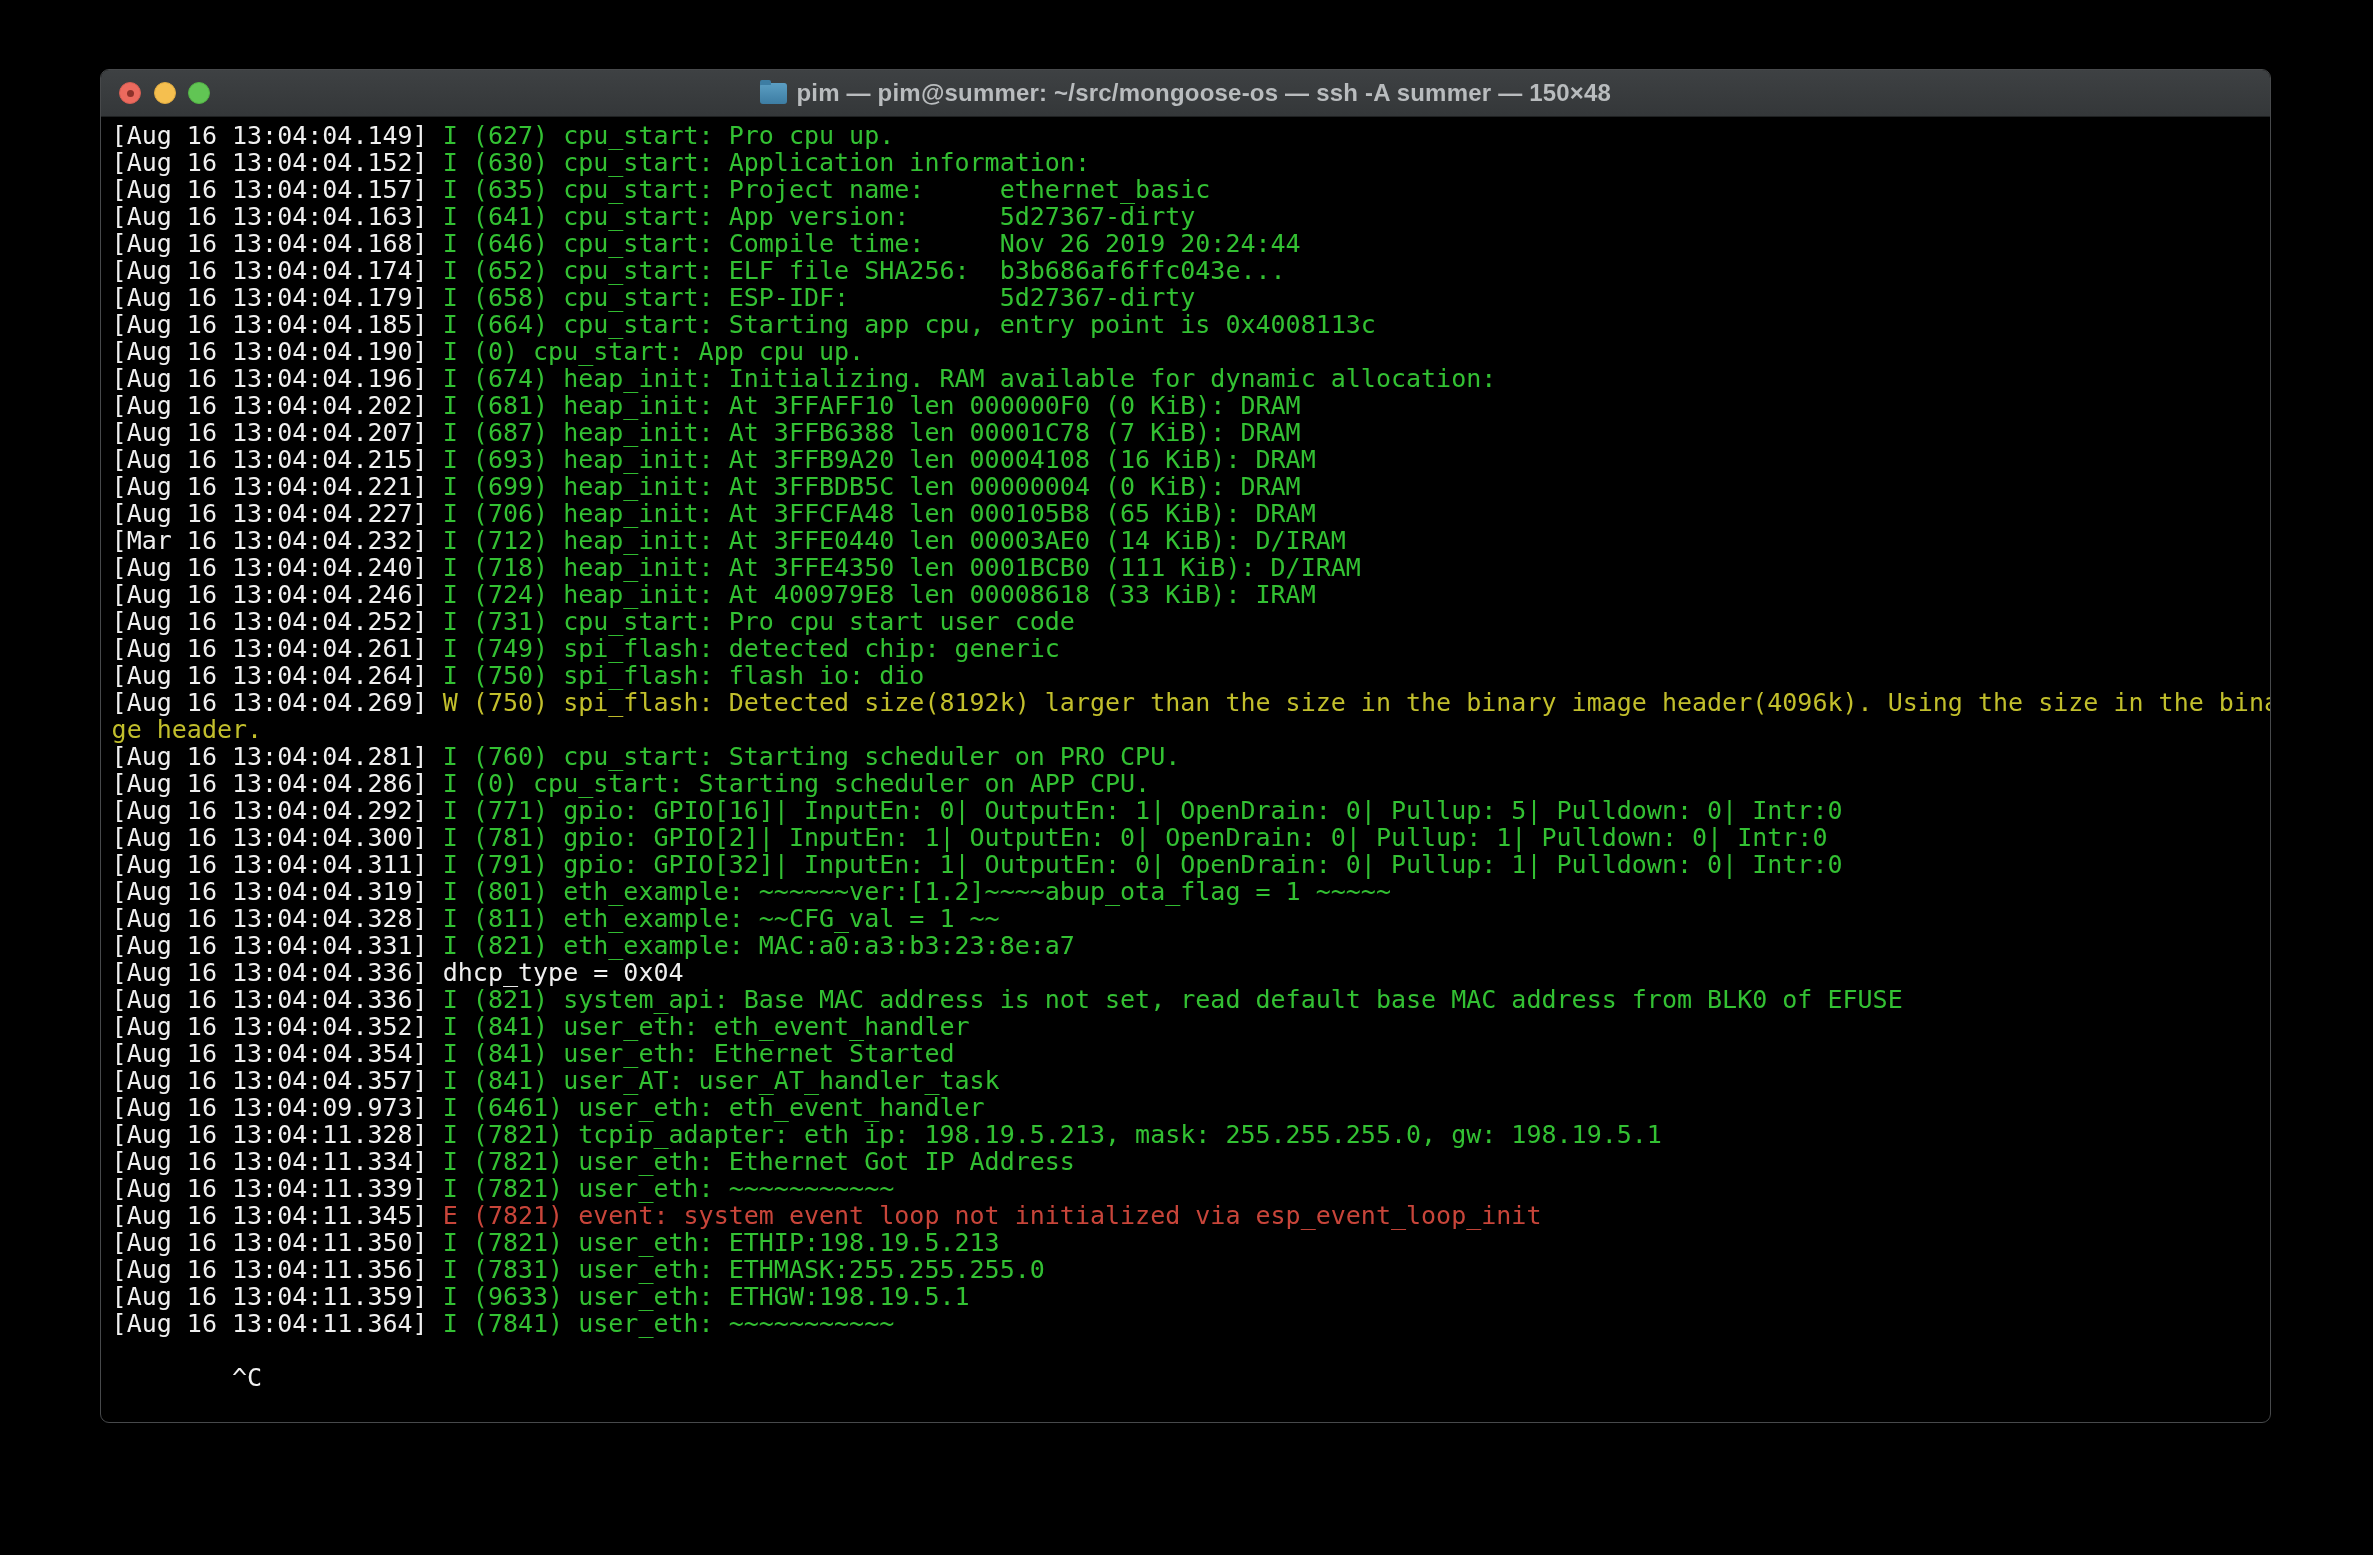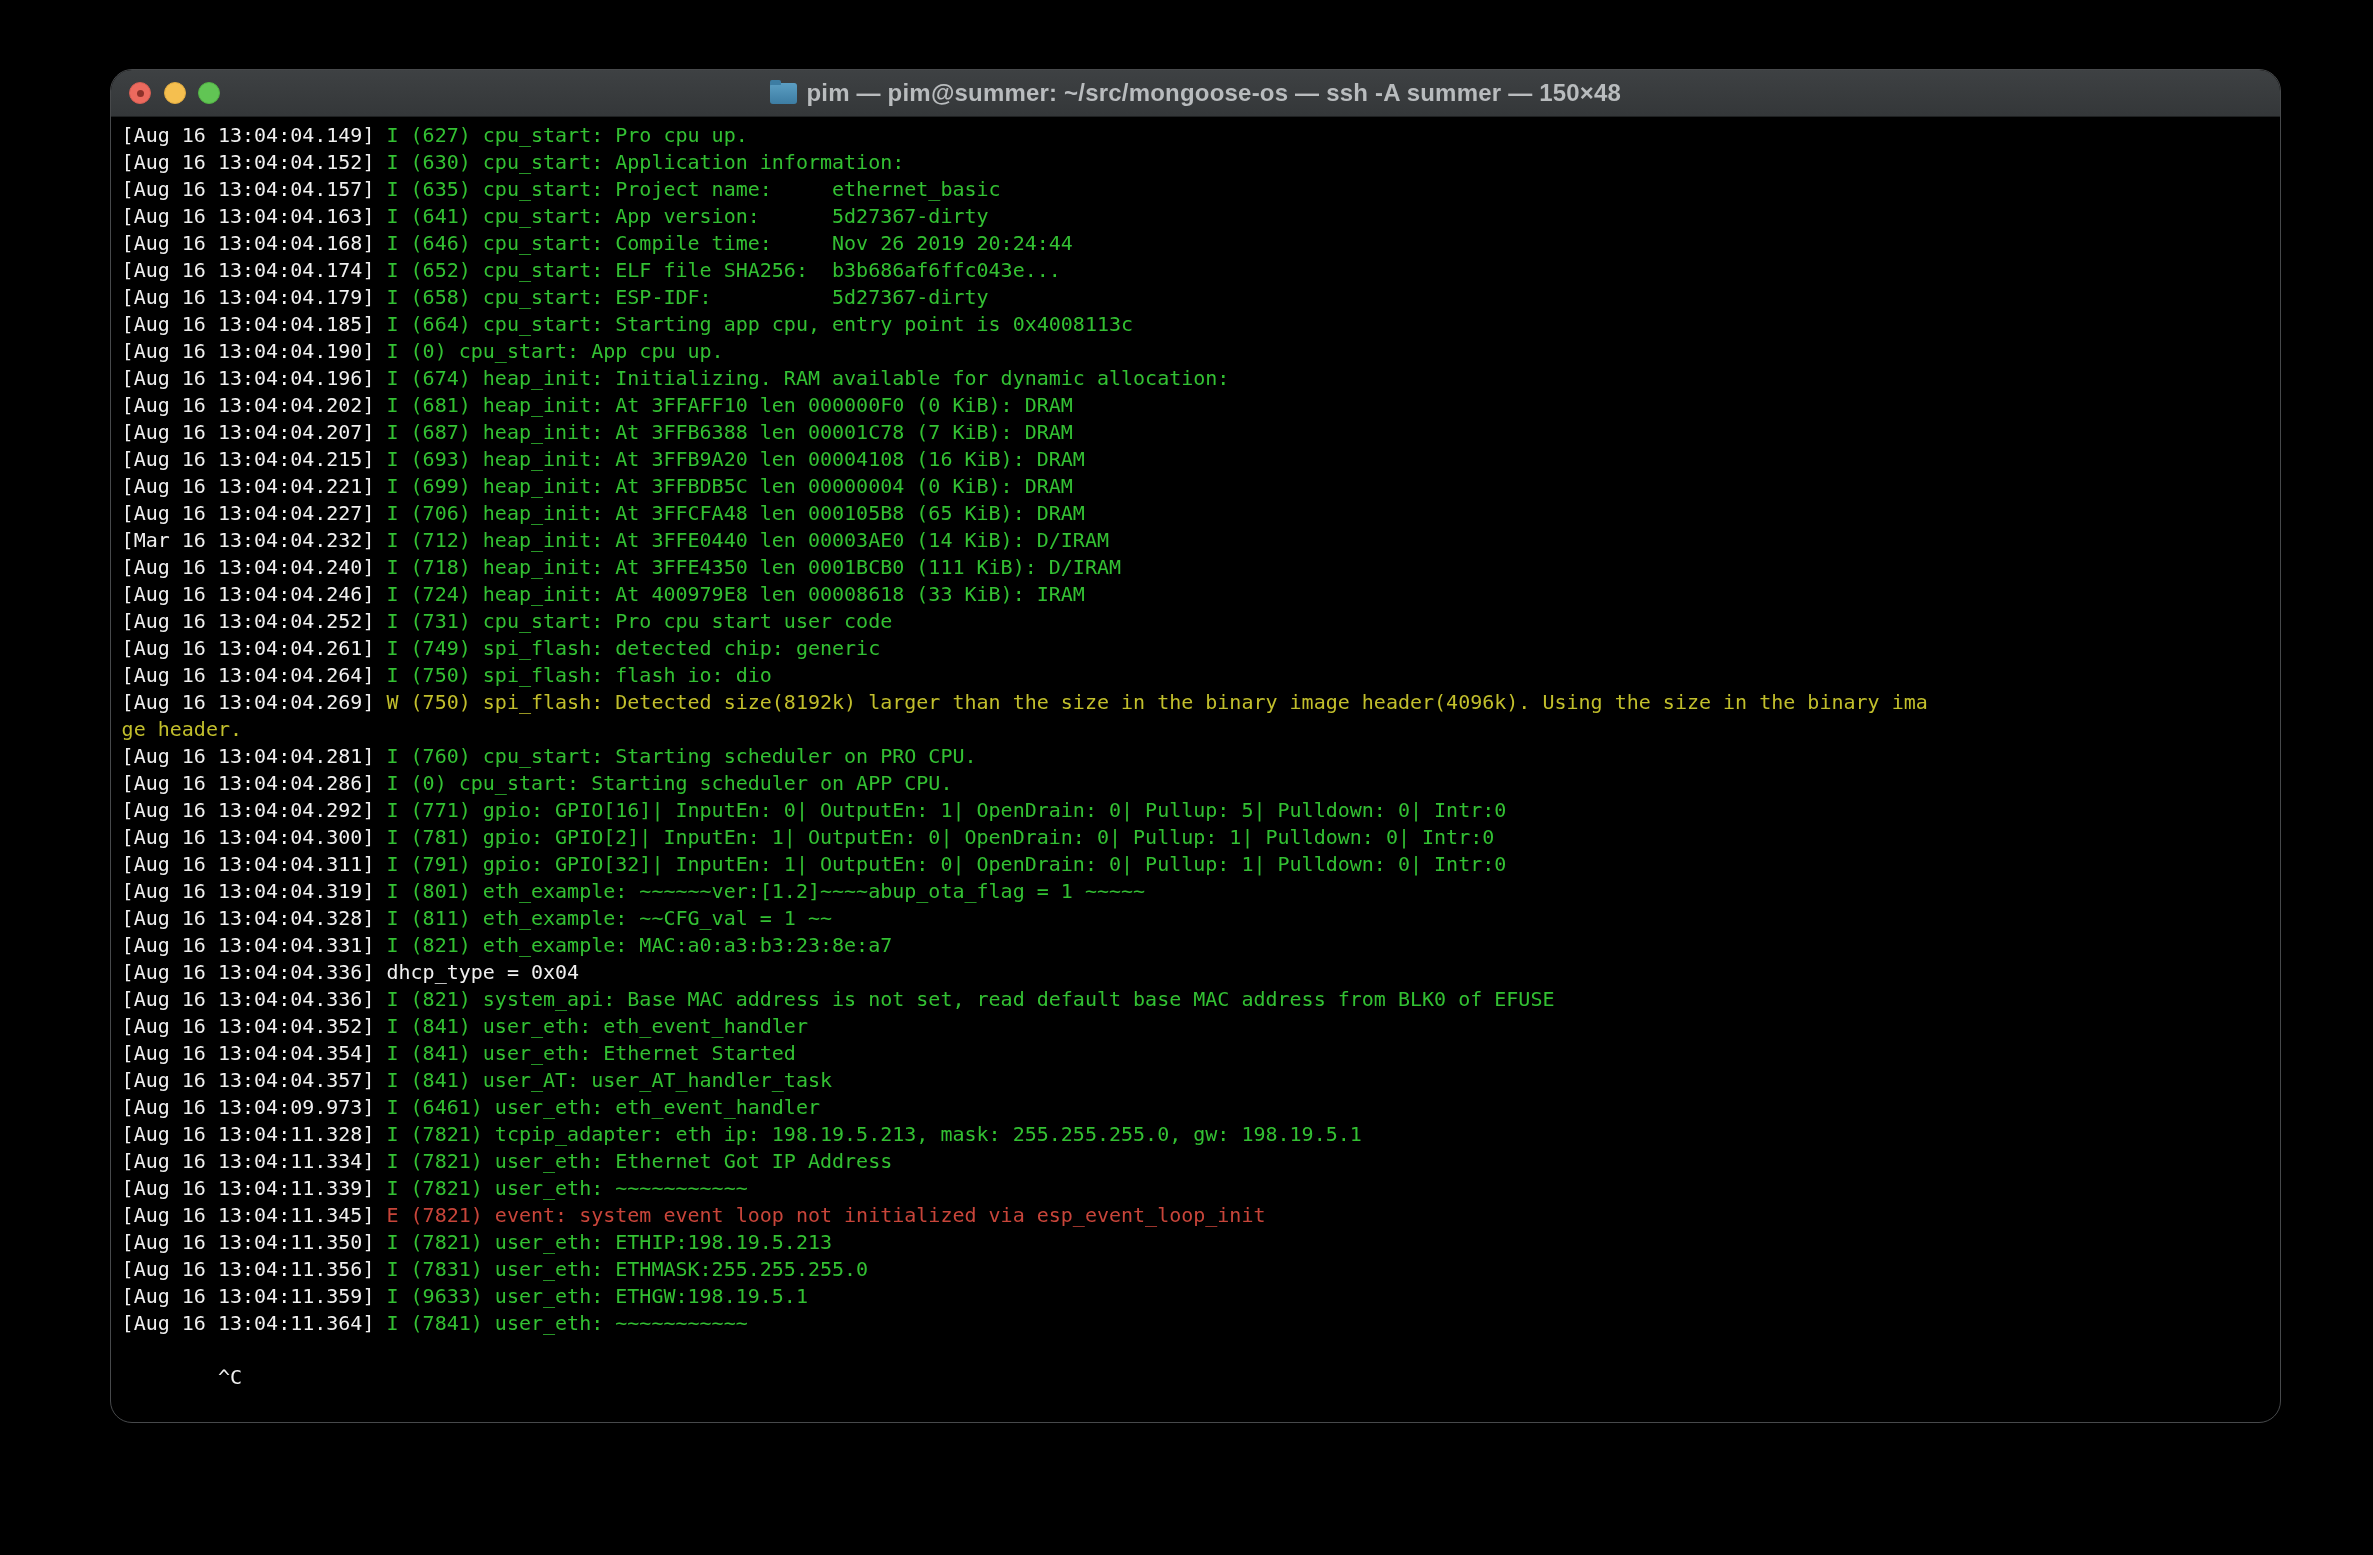--- a/index.html
+++ b/index.html
@@ -11,25 +11,25 @@
     overflow: hidden;
   }
   .desktop {
     position: relative;
     width: 2374px;
     height: 1555px;
     background: #000000;
   }
   .window {
     position: absolute;
-    left: 110px;
+    left: 100px;
     top: 69px;
     width: 2171px;
     height: 1354px;
-    border-radius: 22px;
+    border-radius: 9px;
     border: 1px solid #47494b;
     background: #000000;
     overflow: hidden;
     box-sizing: border-box;
   }
   .titlebar {
     height: 46px;
     background: linear-gradient(#3e4143, #343739);
     border-bottom: 1px solid #1f2122;
     display: flex;
@@ -89,21 +89,21 @@
     position: absolute;
     top: -3.8px;
     left: 0;
     width: 11.5px;
     height: 5.8px;
     background: #3d7da3;
     border-radius: 1.9px 1.9px 0 0;
   }
   .term {
     font-family: "DejaVu Sans Mono", monospace;
-    font-size: 20px;
+    font-size: 25px;
     line-height: 27px;
     padding: 4.8px 0 0 10.6px;
     color: var(--plain);
     cursor: text;
   }
   .log-row, .plain-row, .prompt-row {
     white-space: pre-wrap;
     word-break: break-all;
     width: 150.5ch;
   }

